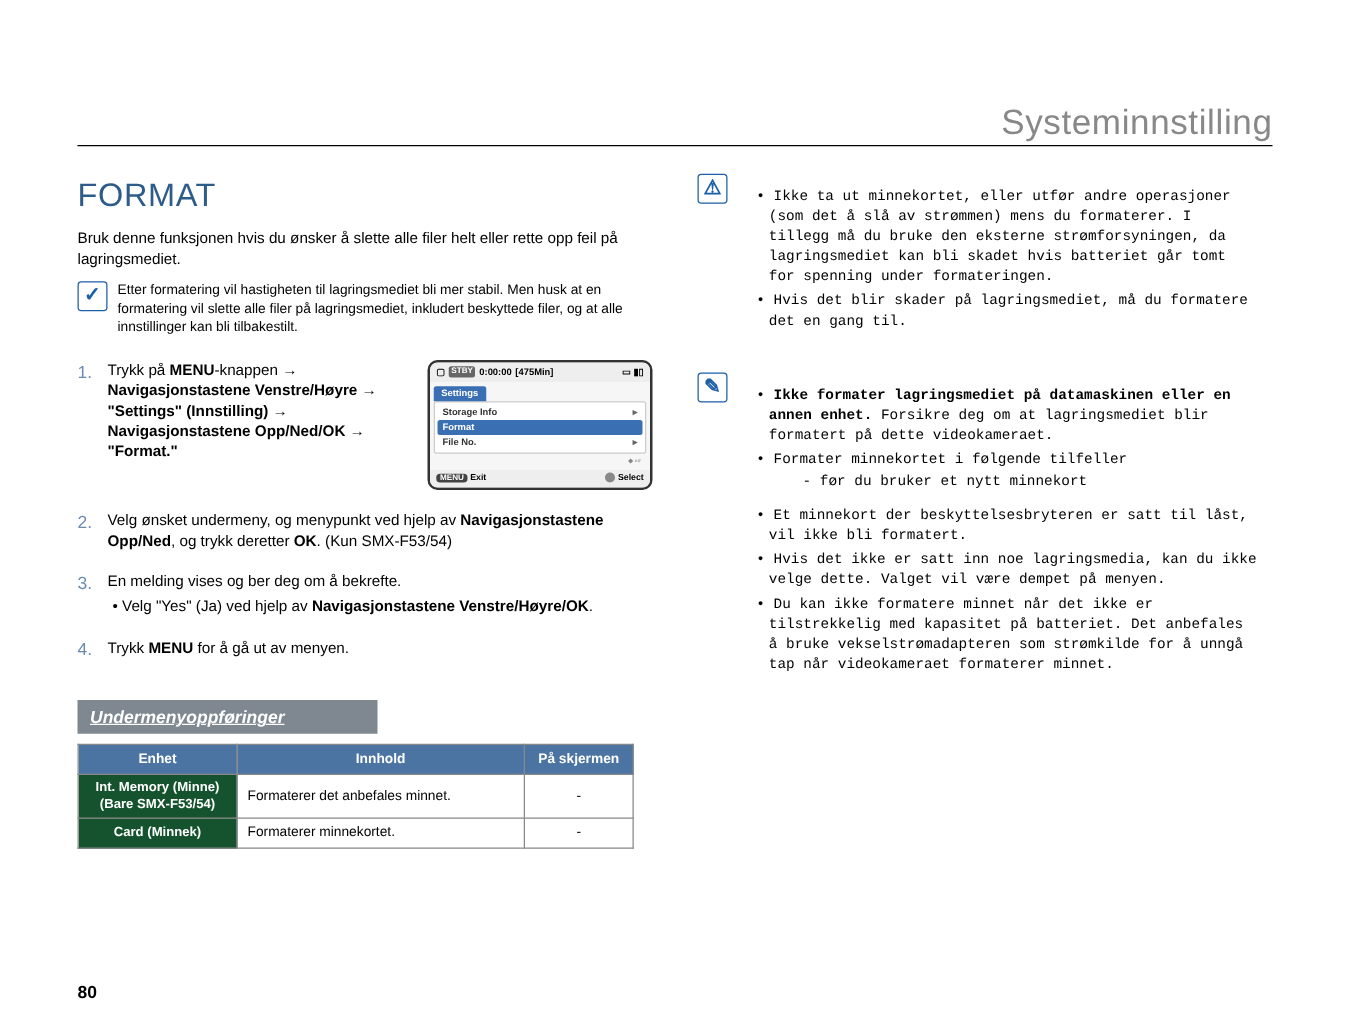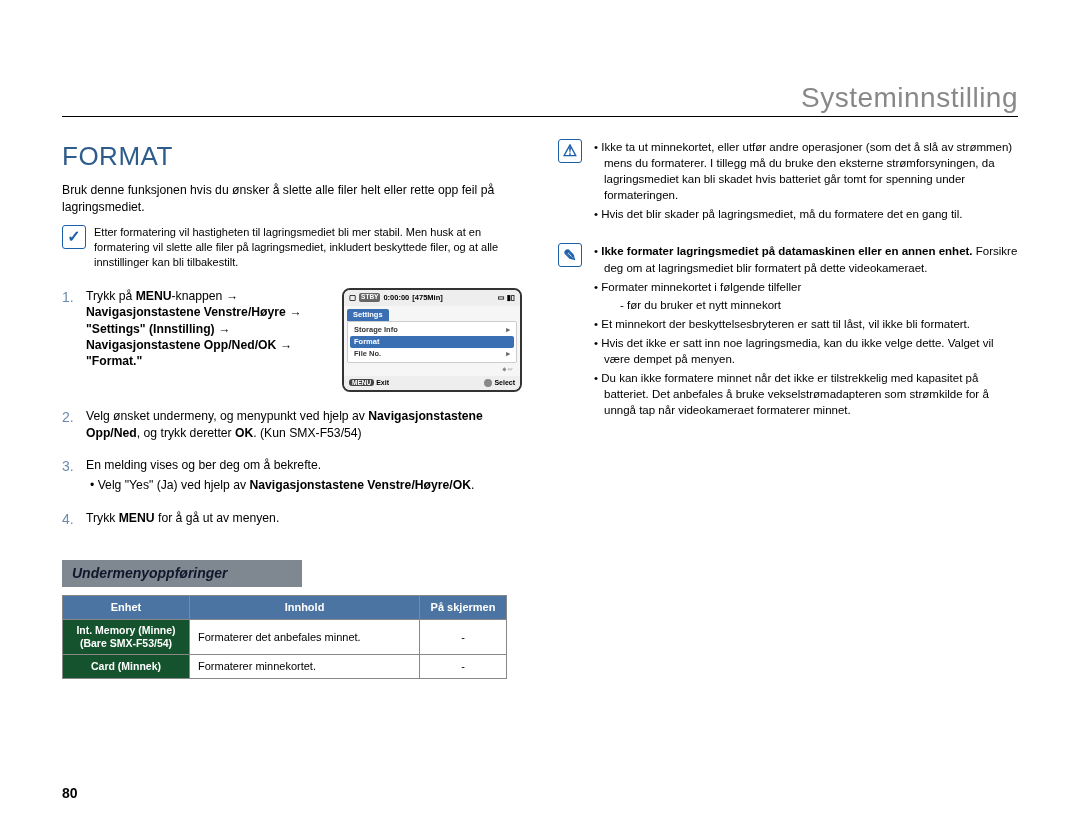--- a/index.html
+++ b/index.html
@@ -185,28 +185,29 @@
     padding-left: 14px;
     text-indent: -10px;
     margin-top: 4px;
     font-size: 12.2px;
   }
   .sub-bullet::before {
     content: "• ";
   }
   .subheading {
     background: #7f8891;
-    color: #0f172a;
+    color: #ffffff;
     font-weight: bold;
     font-style: italic;
     padding: 4px 10px;
     margin: 18px 0 8px 0;
     font-size: 14px;
     display: inline-block;
     min-width: 220px;
+    text-decoration: underline;
   }
   table.submenu {
     border-collapse: collapse;
     width: 445px;
     font-size: 11px;
   }
   table.submenu th {
     background: #4b74a3;
     color: #fff;
     font-weight: bold;
@@ -235,21 +236,22 @@
     gap: 8px;
     margin-bottom: 18px;
   }
   .right-block .icon-col {
     width: 26px;
     flex-shrink: 0;
   }
   .right-block ul {
     list-style: none;
     padding: 0;
-    margin: 0;
+    margin: 11px;
+    font-family: Liberation Mono, monospace;
   }
   .right-block ul > li {
     font-size: 11.5px;
     line-height: 1.4;
     padding-left: 12px;
     text-indent: -10px;
     margin-bottom: 3px;
   }
   .right-block ul > li::before { content:"• ";}
   .right-block ul.dash > li::before { content:"- ";}

